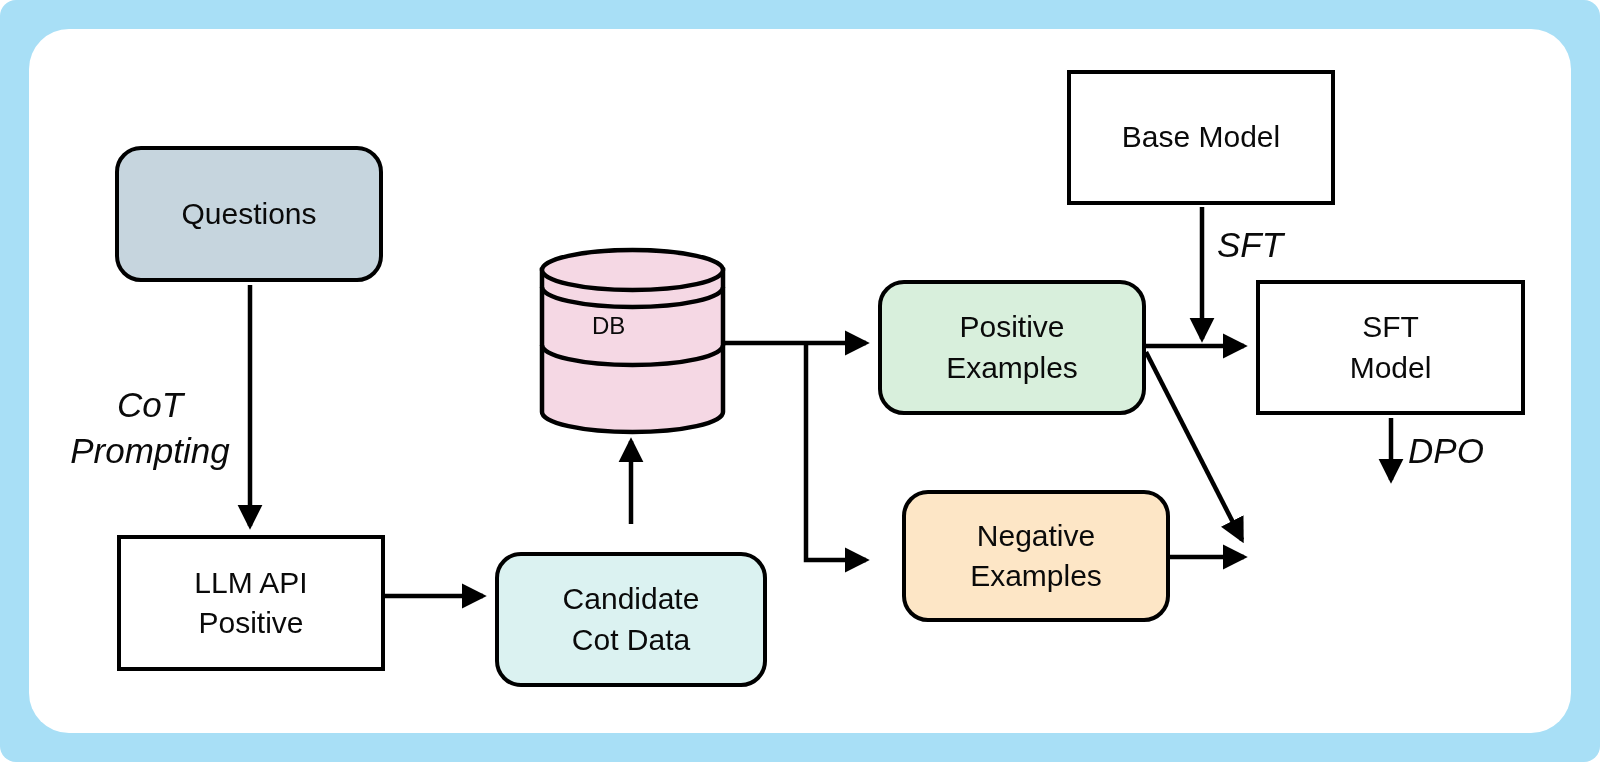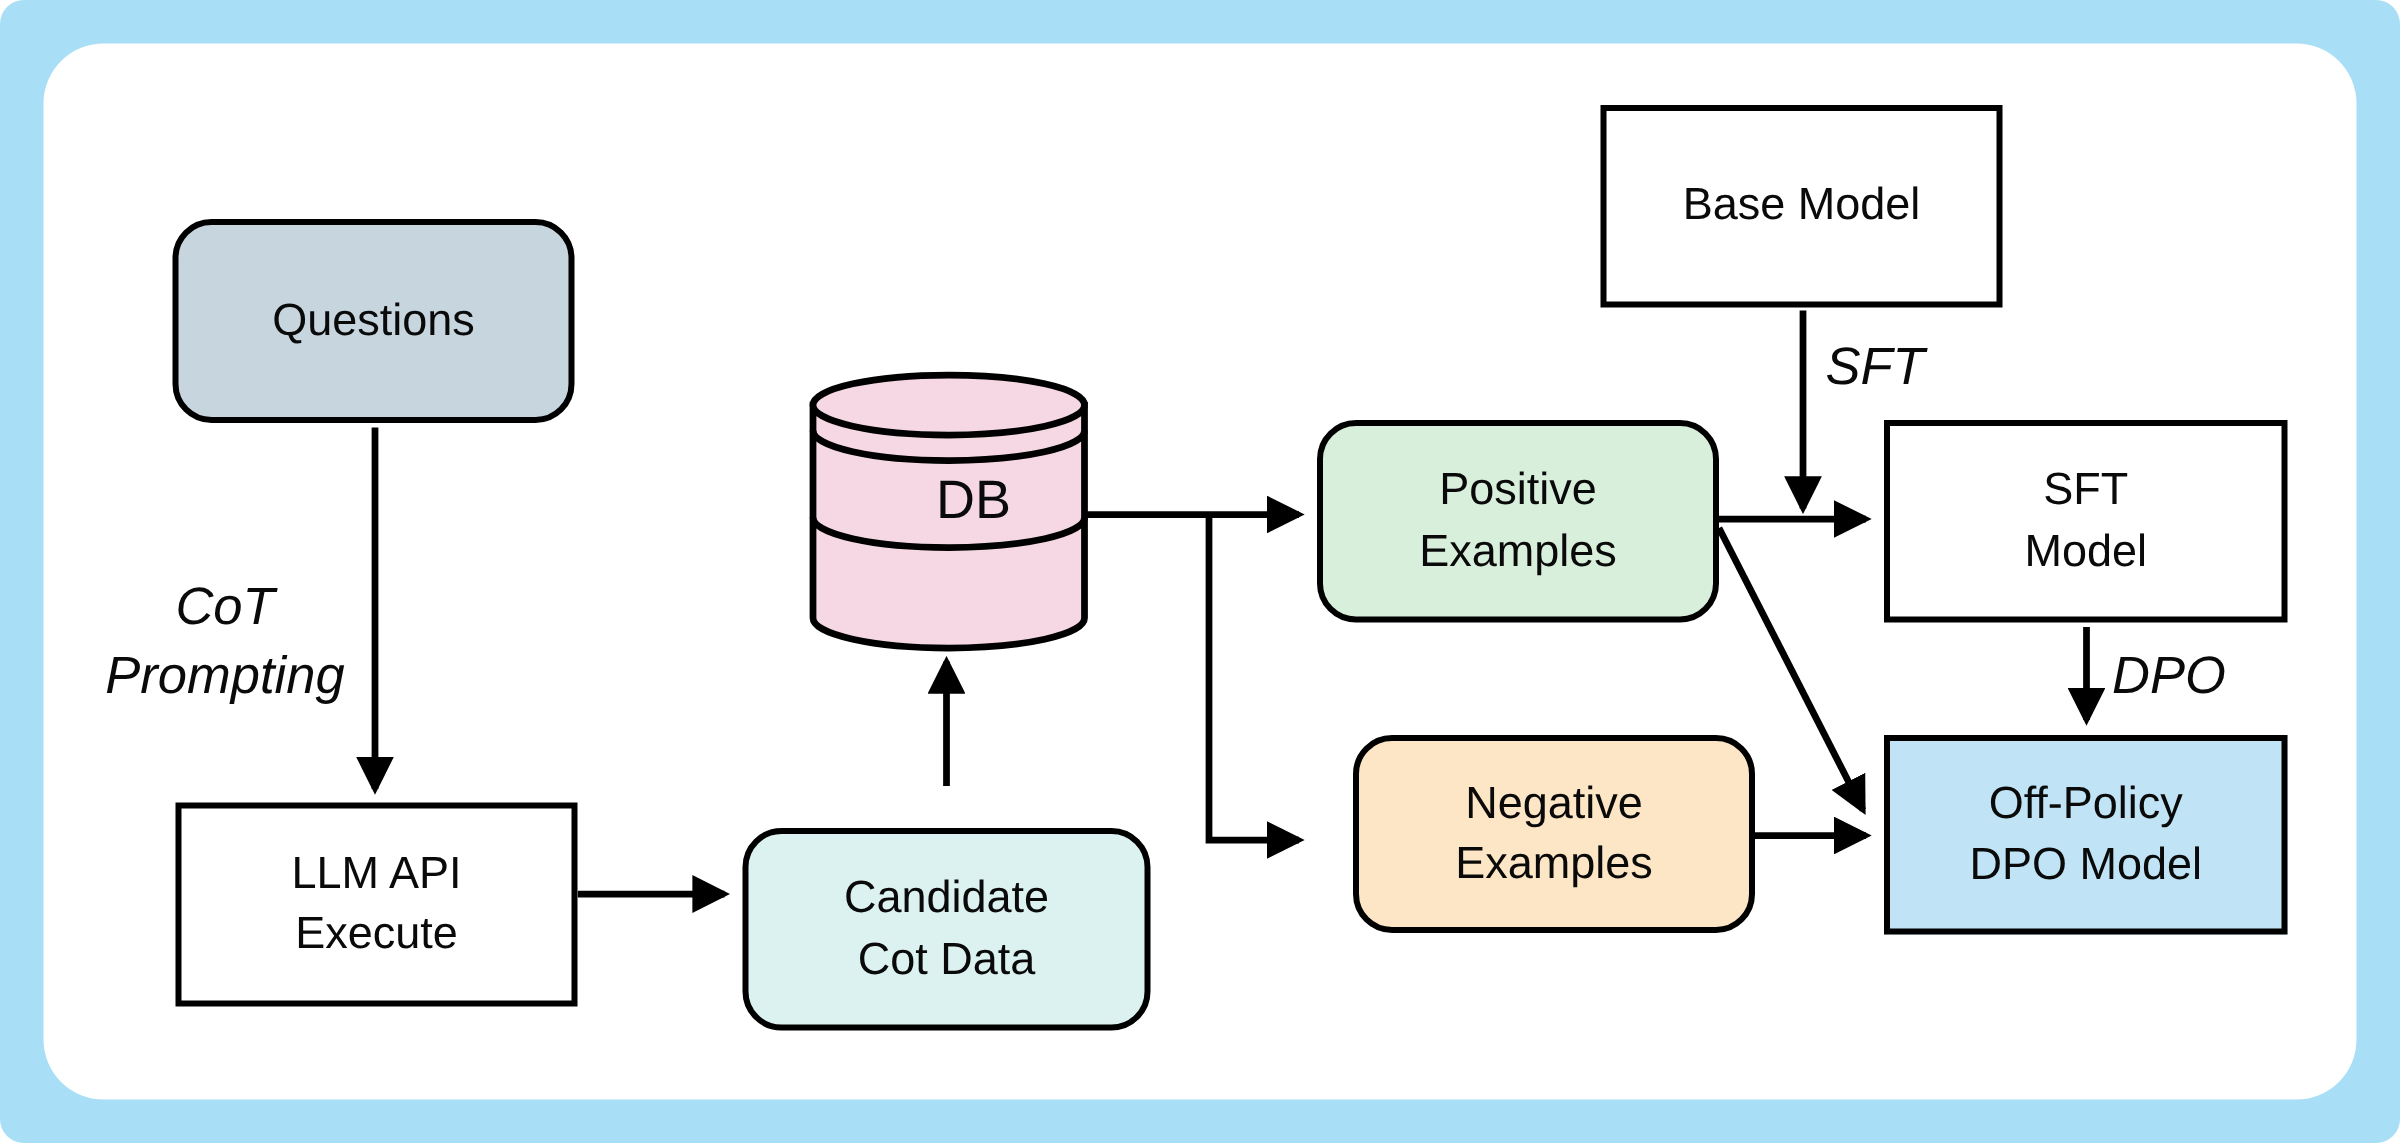--- a/index.html
+++ b/index.html
@@ -54,22 +54,22 @@
   .edge-label {
     position: absolute;
     font-size: 35px;
     font-style: italic;
     line-height: 1.3;
     text-align: center;
     white-space: pre-line;
   }
   .db-label {
     position: absolute;
-    font-size: 36px;
-    text-align: right;
+    font-size: 24px;
+    text-align: left;
     white-space: pre-line;
   }
 
   
   .n-questions { left: 115px; top: 146px; width: 268px; height: 136px; }
   .n-llm       { left: 117px; top: 535px; width: 268px; height: 136px; }
   .n-candidate { left: 495px; top: 528px; width: 272px; height: 135px; }
   .n-positive  { left: 878px; top: 280px; width: 268px; height: 135px; }
   .n-negative  { left: 878px; top: 490px; width: 268px; height: 132px; }
   .n-base      { left: 1067px; top: 70px;  width: 268px; height: 135px; }
@@ -114,38 +114,36 @@
     <path class="edge" d="M1202,207 L1202,339" marker-end="url(#arrow)"></path>
     <path class="edge" d="M1146,346 L1244,346" marker-end="url(#arrow)"></path>
     <path class="edge" d="M1146,352 L1242,540" marker-end="url(#arrow)"></path>
     <path class="edge" d="M1146,557 L1244,557" marker-end="url(#arrow)"></path>
     <path class="edge" d="M1391,418 L1391,480" marker-end="url(#arrow)"></path>
   </svg>
 
   <div class="node rounded n-questions" style="background-color: rgb(198, 213, 222);">Questions</div>
 
   <div class="node n-llm" style="background-color: rgb(255, 255, 255);">LLM API
-Execute</div>
+Positive</div>
 
   <div class="node rounded n-candidate" style="background-color: rgb(219, 242, 241); margin-top: 24px;">Candidate
 Cot Data</div>
 
   <div class="db-label l-db">DB</div>
 
   <div class="node rounded n-positive" style="background-color: rgb(216, 239, 220);">Positive
 Examples</div>
 
   <div class="node rounded n-negative" style="background-color: rgb(253, 230, 198); margin-left: 24px;">Negative
 Examples</div>
 
   <div class="node n-base" style="background-color: rgb(255, 255, 255);">Base Model</div>
 
   <div class="node n-sft" style="background-color: rgb(255, 255, 255);">SFT
 Model</div>
 
-  <div class="node n-dpo" style="background-color: rgb(192, 228, 246);">Off-Policy
-DPO Model</div>
 
   <div class="edge-label l-cot">CoT
 Prompting</div>
   <div class="edge-label l-sft">SFT</div>
   <div class="edge-label l-dpo">DPO</div>
 </div>
 
 </body></html>

